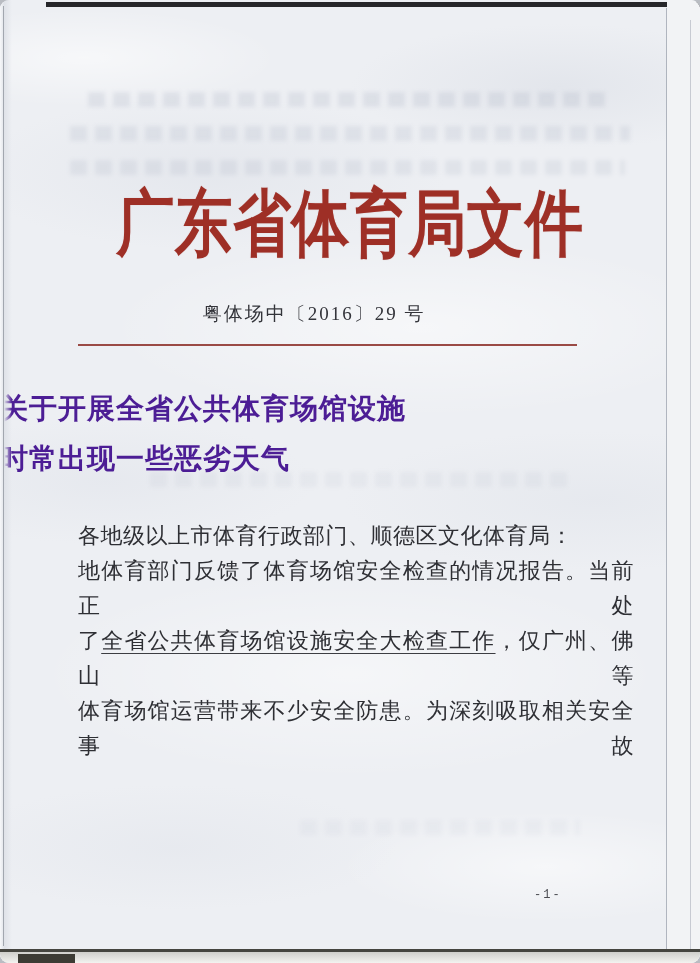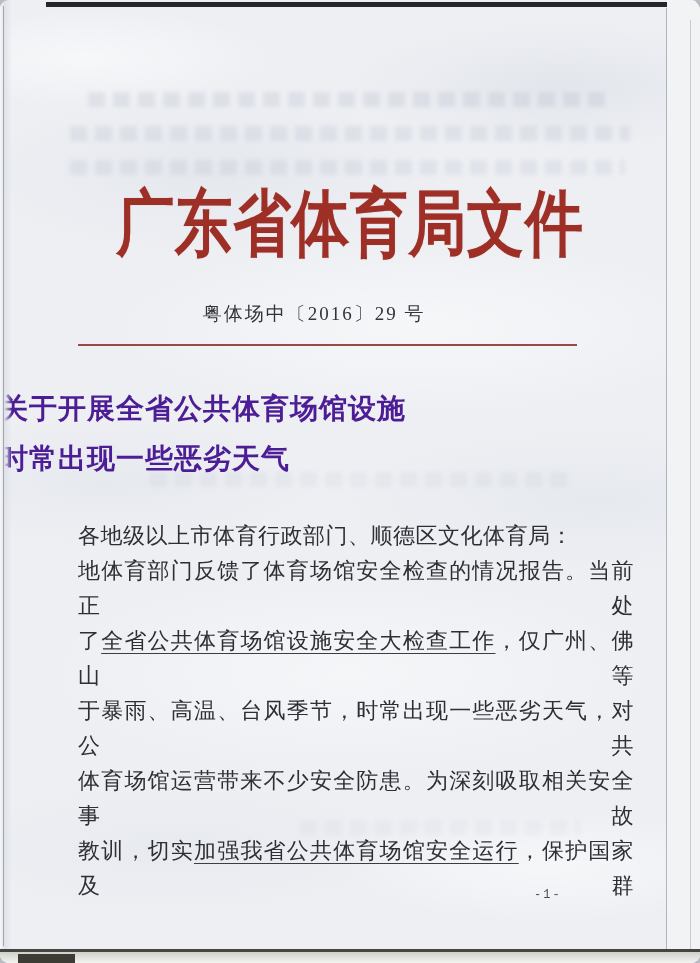--- a/index.html
+++ b/index.html
@@ -81,23 +81,21 @@
   <div class="doc-number">粤体场中〔2016〕29 号</div>
   <div class="red-rule"></div>
 
   <div class="doc-title t1">关于开展全省公共体育场馆设施</div>
   <div class="doc-title t2">时常出现一些恶劣天气</div>
 
   <div class="body-block">
     <div class="line">各地级以上市体育行政部门、顺德区文化体育局：</div>
     <div class="line fill">地体育部门反馈了体育场馆安全检查的情况报告。当前正处</div>
     <div class="line fill"><span>了</span><span class="u">全省公共体育场馆设施安全大检查工作</span><span>，仅广州、佛山等</span></div>
-    <div class="line fill">于暴雨、高温、台风季节，时常出现一些恶劣天气，对公共</div>
     <div class="line fill">体育场馆运营带来不少安全防患。为深刻吸取相关安全事故</div>
-    <div class="line fill"><span>教训，切实</span><span class="u">加强我省公共体育场馆安全运行</span><span>，保护国家及群</span></div>
     <div class="line fill"></div>
 
   </div>
 
   <div class="page-number">-1-</div>
 
   <div class="edge-top"></div>
   <div class="edge-left"></div>
   <div class="edge-left-line"></div>
   <div class="edge-right-strip"></div>

